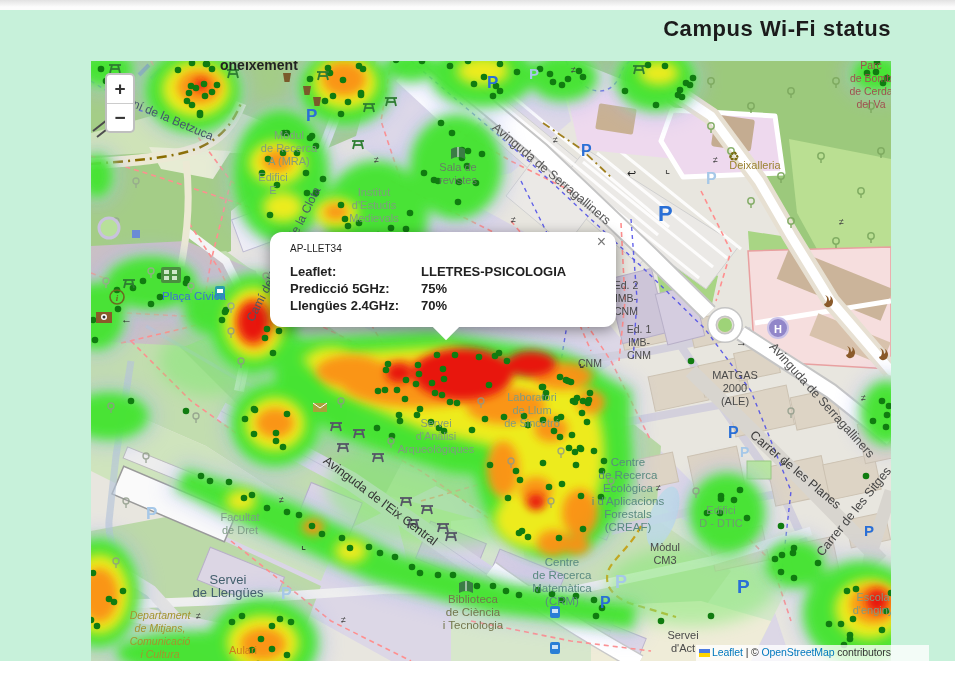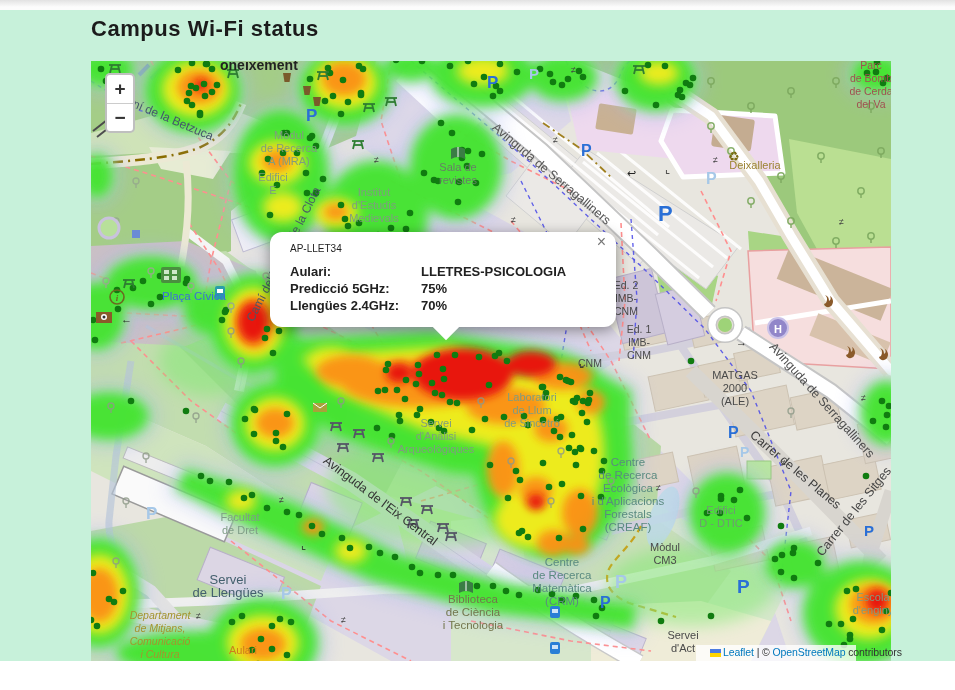--- a/index.html
+++ b/index.html
@@ -1,21 +1,21 @@
 <!DOCTYPE html>
 <html><head>
 <meta charset="utf-8">
 <title>Campus Wi-Fi status</title>
 <style>
 html,body{margin:0;padding:0;background:#ffffff;font-family:"Liberation Sans",sans-serif;}
 .topstrip{position:absolute;left:0;top:0;width:955px;height:10px;background:linear-gradient(180deg,#e2e2e2,#fcfcfc 70%);}
 .mint{position:absolute;left:0;top:10px;width:955px;height:651px;background:#c7f1da;}
-h1{position:absolute;left:91px;top:16px;width:800px;text-align:left;margin:0;font-size:22px;font-weight:bold;color:#1b1b1b;letter-spacing:0.55px;}
+h1{position:absolute;left:91px;top:16px;width:800px;text-align:right;margin:0;font-size:22px;font-weight:bold;color:#1b1b1b;letter-spacing:0.55px;}
 .map{position:absolute;left:91px;top:61px;width:800px;height:600px;overflow:hidden;background:#e8e6df;}
-.attrib{position:absolute;left:696px;top:645px;width:160px;height:16px;background:rgba(255,255,255,0.78);font-size:10.5px;color:#333;letter-spacing:-0.1px;z-index:25;white-space:nowrap;line-height:15px;padding-left:14px;box-sizing:border-box;}
+.attrib{position:absolute;left:696px;top:645px;width:233px;height:16px;background:rgba(255,255,255,0.78);font-size:10.5px;color:#333;letter-spacing:-0.1px;z-index:25;white-space:nowrap;line-height:15px;padding-left:3px;box-sizing:border-box;}
 .attrib .lk{color:#0078be;}
 .attrib .flag{display:inline-block;width:11px;height:8px;background:linear-gradient(180deg,#4c7be1 50%,#ffd500 50%);vertical-align:-1px;margin-right:2px;}
 .zoomctl{position:absolute;left:105px;top:73px;width:26px;height:56px;background:#fff;border:2px solid rgba(0,0,0,0.25);border-radius:5px;z-index:20;}
 .zoomctl .zin,.zoomctl .zout{width:26px;height:28px;line-height:27px;text-align:center;font-size:19px;font-weight:bold;color:#333;}
 .zoomctl .zin{border-bottom:1px solid #ccc;}
 .popup{position:absolute;left:270px;top:232px;width:325px;background:#fff;border-radius:12px;box-shadow:0 3px 14px rgba(0,0,0,0.4);z-index:30;padding:11px 9px 12px 12px;}
 .popup .tip{position:absolute;left:166px;bottom:-9px;width:20px;height:20px;background:#fff;transform:rotate(45deg);}
 .popup .closex{position:absolute;right:10px;top:1px;font-size:16px;color:#757575;}
 .popup h2{margin:0 0 9px 8px;font-size:10px;font-weight:normal;color:#222;}
 .popup table{border-collapse:collapse;font-size:13px;color:#212121;margin-left:8px;line-height:14px;}
@@ -1080,21 +1080,21 @@
     <div class="zout">−</div>
   </div>
 
 <div class="popup">
 <div class="tip"></div>
 <div class="closex">×</div>
 <h2>AP-LLET34</h2>
 <table>
 <tbody>
         <tr>
-          <td class="k">Aulari:</td>
+          <td class="k">Leaflet:</td>
           <td>LLETRES-PSICOLOGIA</td>
         </tr>
 <tr>
           <td class="k">Predicció 5GHz:</td>
           <td>75%</td>
         </tr>
 <tr>
           <td class="k">Llengües 2.4GHz:</td>
           <td>70%</td>
         </tr>

